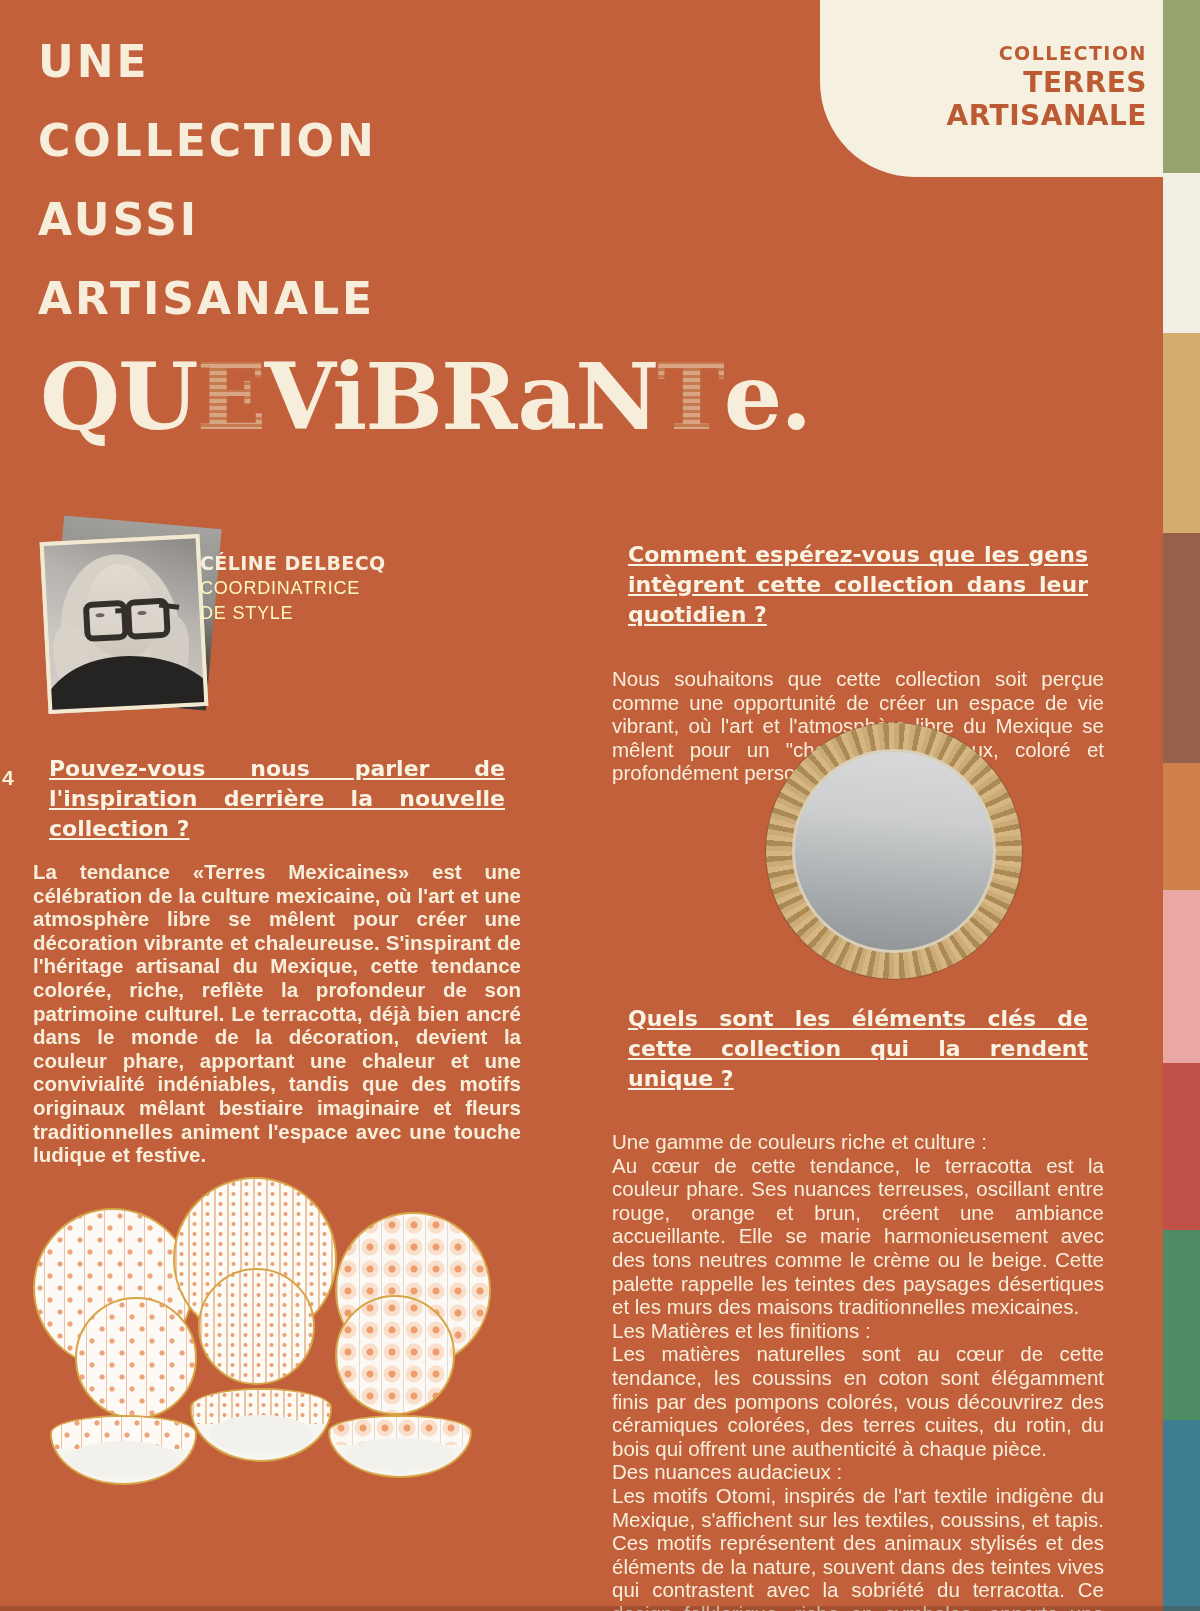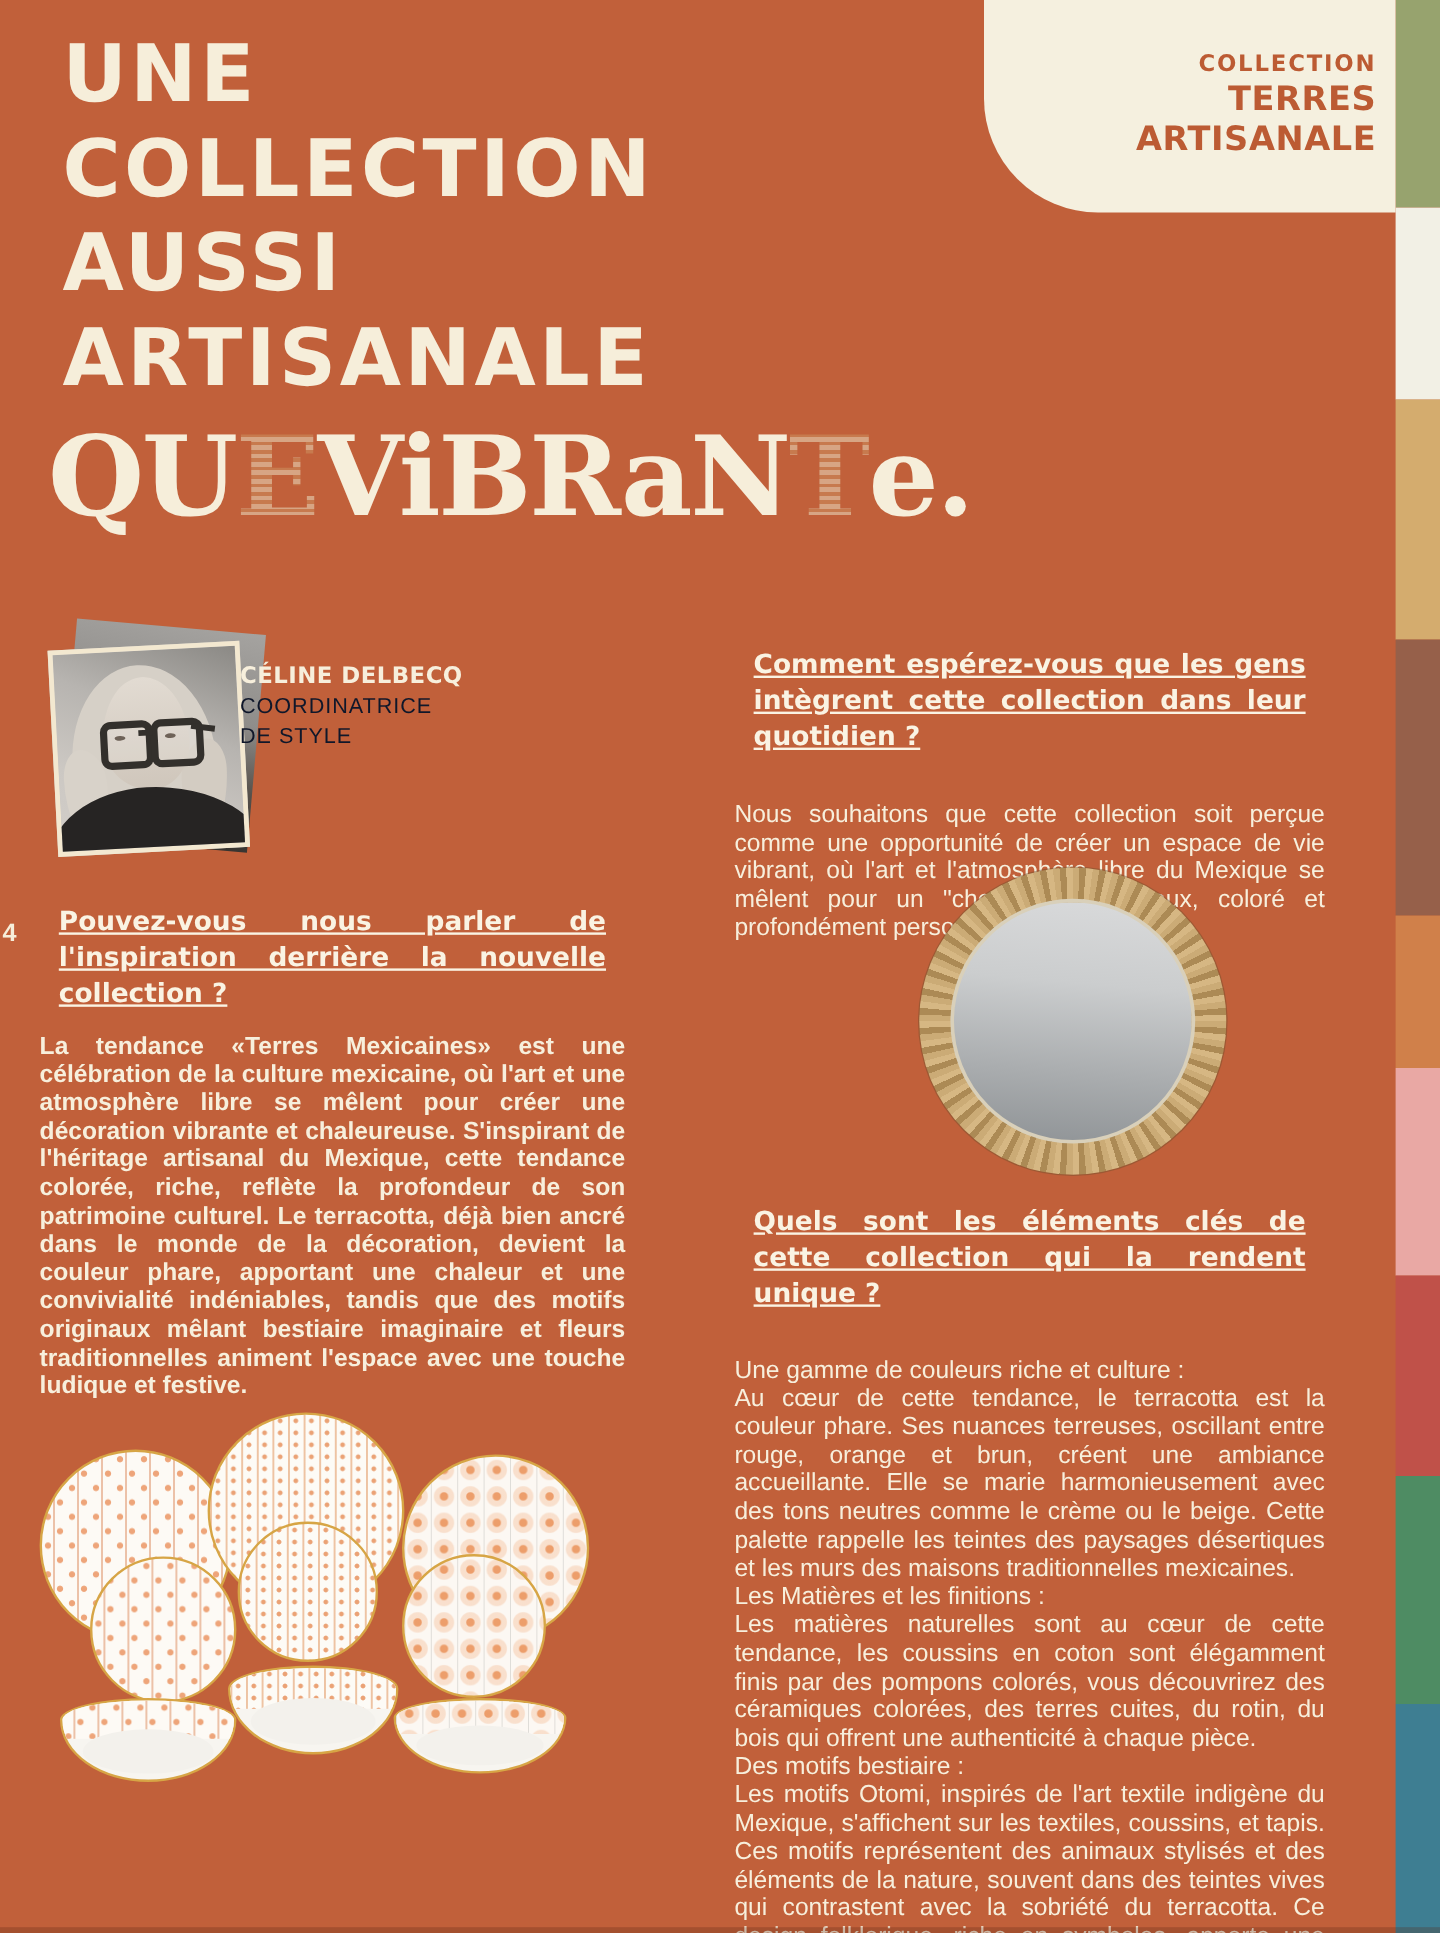--- a/index.html
+++ b/index.html
@@ -13,22 +13,22 @@
   
   .badge{position:absolute;left:820px;top:0;width:343px;height:177px;background:#F5F0DF;
          border-bottom-left-radius:95px;z-index:4;text-align:right;box-sizing:border-box;
          padding:40px 16px 0 0;color:#BC5B33;}
   .badge-kicker{font-family:"DejaVu Sans",sans-serif;font-weight:700;font-size:19px;
                 letter-spacing:1.5px;line-height:26px;}
   .badge-title{font-family:"DejaVu Sans",sans-serif;font-weight:800;font-size:28px;
                letter-spacing:.5px;line-height:33px;}
 
   
-  .headline{position:absolute;left:52px;top:22px;margin:0;color:#F6EEDA;
-            font-family:"DejaVu Sans",sans-serif;font-weight:800;font-size:66px;
+  .headline{position:absolute;left:38px;top:22px;margin:0;color:#F6EEDA;
+            font-family:"DejaVu Sans",sans-serif;font-weight:800;font-size:44px;
             line-height:79px;letter-spacing:3px;z-index:2;}
   .vibrant{position:absolute;left:40px;top:342px;color:#F6EEDA;z-index:2;
            font-family:"DejaVu Serif",serif;font-weight:700;font-size:92px;line-height:110px;
            letter-spacing:-2px;white-space:nowrap;}
   .vibrant .vl{display:inline-block;}
   .vibrant .vl.striped{color:#D7A584;
            background-image:repeating-linear-gradient(0deg,#D7A584 0 4px,#c77a4e 4px 7px);
            -webkit-background-clip:text;background-clip:text;}
   @supports (-webkit-background-clip:text){ .vibrant .vl.striped{-webkit-text-fill-color:transparent;} }
 
@@ -57,21 +57,21 @@
   .p-arm{position:absolute;left:112px;top:64px;width:20px;height:5px;background:#33302c;transform:rotate(10deg);}
   .p-eye{position:absolute;width:9px;height:4px;background:#6e6258;border-radius:50%;top:70px;}
   .p-eye.left{left:48px;} .p-eye.right{left:90px;}
   .p-smile{position:absolute;left:60px;top:108px;width:26px;height:14px;border:3px solid transparent;
            border-bottom:4px solid #7a6c60;border-radius:50%;}
   .p-body{position:absolute;left:-12px;bottom:-16px;width:184px;height:66px;background:#262423;
           border-radius:46% 54% 0 0 / 90% 100% 0 0;}
 
   .byline{position:absolute;left:200px;top:550px;color:#F7EFDC;z-index:2;}
   .byline-name{font-family:"DejaVu Sans",sans-serif;font-weight:800;font-size:19px;line-height:26px;letter-spacing:.4px;}
-  .byline-role{font-size:18px;line-height:25px;letter-spacing:.8px;color:#0f172a;}
+  .byline-role{font-size:18px;line-height:25px;letter-spacing:.8px;color:#fef9c3;}
 
   
   .question{margin:16px;color:#FAF3E3;font-family:"DejaVu Sans",sans-serif;font-weight:700;
             font-size:22px;line-height:30px;text-align:justify;text-decoration:underline;}
   .answer{margin:0;color:#F7EFDC;font-size:20.5px;line-height:23.6px;text-align:justify;}
   .answer-label{margin:0;color:#F7EFDC;font-size:20.5px;line-height:23.6px;}
   .col-left-q{position:absolute;left:33px;top:738px;width:488px;z-index:2;}
   .col-left-q .answer{font-weight:bold;}
   .col-right-1{position:absolute;left:612px;top:524px;width:492px;z-index:2;}
   .col-right-1 .answer{margin-top:37px;}
@@ -196,21 +196,21 @@
     <div class="mirror-glass"></div>
   </div>
 
   <section class="col-right-2">
     <p class="question">Quels sont les éléments clés de cette collection qui la rendent unique ?</p>
     <div class="answer-group">
       <p class="answer-label">Une gamme de couleurs riche et culture :</p>
       <p class="answer">Au cœur de cette tendance, le terracotta est la couleur phare. Ses nuances terreuses, oscillant entre rouge, orange et brun, créent une ambiance accueillante. Elle se marie harmonieusement avec des tons neutres comme le crème ou le beige. Cette palette rappelle les teintes des paysages désertiques et les murs des maisons traditionnelles mexicaines.</p>
       <p class="answer-label">Les Matières et les finitions :</p>
       <p class="answer">Les matières naturelles sont au cœur de cette tendance, les coussins en coton sont élégamment finis par des pompons colorés, vous découvrirez des céramiques colorées, des terres cuites, du rotin, du bois qui offrent une authenticité à chaque pièce.</p>
-      <p class="answer-label">Des motifs bestiaire :</p>
+      <p class="answer-label">Des nuances audacieux :</p>
       <p class="answer">Les motifs Otomi, inspirés de l'art textile indigène du Mexique, s'affichent sur les textiles, coussins, et tapis. Ces motifs représentent des animaux stylisés et des éléments de la nature, souvent dans des teintes vives qui contrastent avec la sobriété du terracotta. Ce design folklorique, riche en symboles, apporte une note joyeuse et authentique à l'intérieur, tout en mettant en valeur le savoir-faire traditionnel.</p>
     </div>
   </section>
 
   <div class="dinnerware">
     <div class="plate bl pattern-a"></div>
     <div class="plate bc pattern-b"></div>
     <div class="plate br pattern-c"></div>
     <div class="plate ml pattern-a"></div>
     <div class="plate mc pattern-b"></div>

